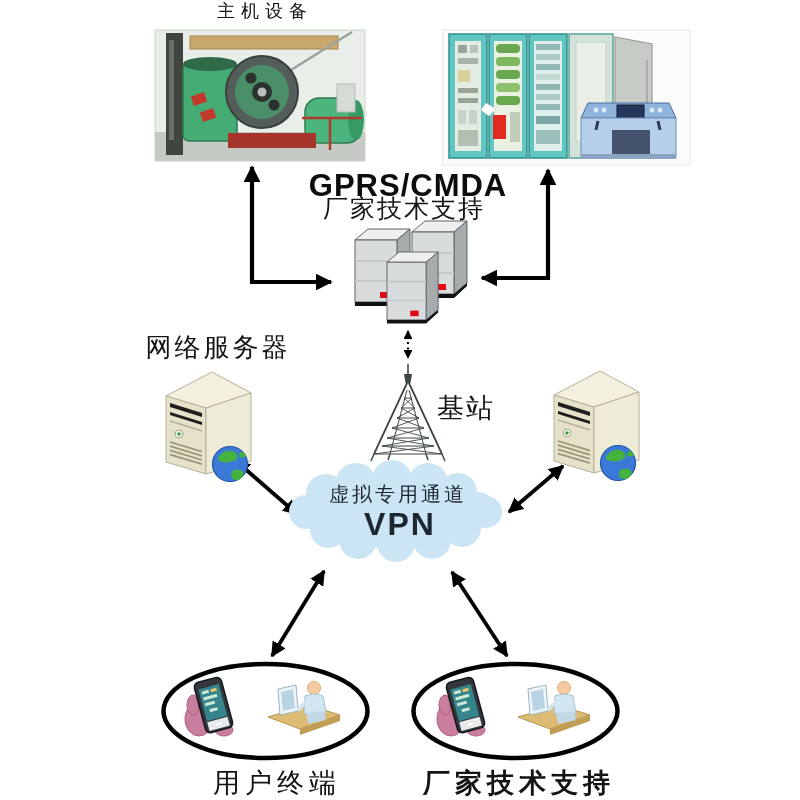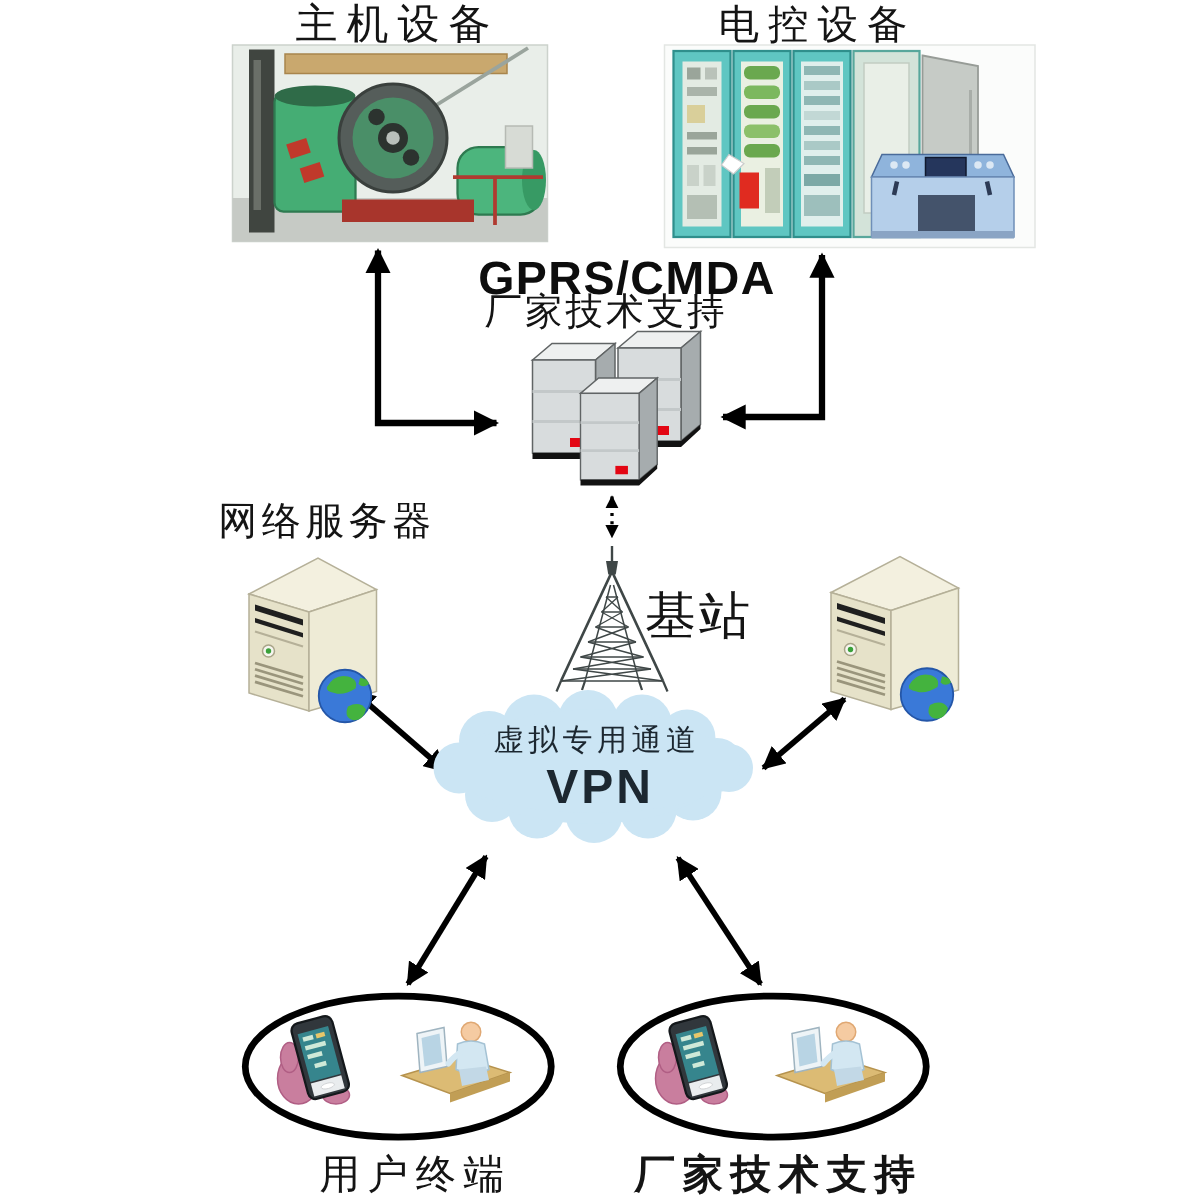--- a/index.html
+++ b/index.html
@@ -226,32 +226,31 @@
       <use href="#sym-person" transform="translate(268,679)"></use>
     </g>
     <g>
       <use href="#sym-phone" transform="translate(436,677)"></use>
     </g>
     <g>
       <use href="#sym-person" transform="translate(518,679)"></use>
     </g>
   </svg>
 
-  <div class="lbl" style="left:265px;top:2px;letter-spacing:6px;font-size:28px;">主机设备</div>
-
-  <div class="lbl" style="left:545px;top:2px;letter-spacing:6px;font-size:27px;">电控设备</div>
-
-  <div class="lbl lat" style="left:418px;top:170px;font-size:31px;letter-spacing:1px;">GPRS/CMDA</div>
+  <div class="lbl" style="left:265px;top:2px;letter-spacing:6px;font-size:18px;">主机设备</div>
+
+
+  <div class="lbl lat" style="left:408px;top:170px;font-size:31px;letter-spacing:1px;">GPRS/CMDA</div>
 
   <div class="lbl" style="left:404px;top:196px;font-size:25px;letter-spacing:2px;">厂家技术支持</div>
 
   <div class="lbl" style="left:218px;top:334px;letter-spacing:3px;">网络服务器</div>
 
 
-  <div class="lbl" style="left:466px;top:394px;letter-spacing:2px;font-size:34px;">基站</div>
+  <div class="lbl" style="left:466px;top:394px;letter-spacing:2px;font-size:27px;">基站</div>
 
   <div class="lbl" style="left:398px;top:484px;font-size:20px;letter-spacing:3px;color:#1c2730;">虚拟专用通道</div>
 
   <div class="lbl lat" style="left:400px;top:508px;font-size:32px;letter-spacing:2px;color:#1c2730;text-align:center;">VPN</div>
 
   <div class="lbl" style="left:277px;top:769px;letter-spacing:5px;font-size:27px;">用户终端</div>
 
   <div class="lbl" style="left:519px;top:769px;letter-spacing:5px;font-size:27px;font-weight:bold;">厂家技术支持</div>
 </div>
 

